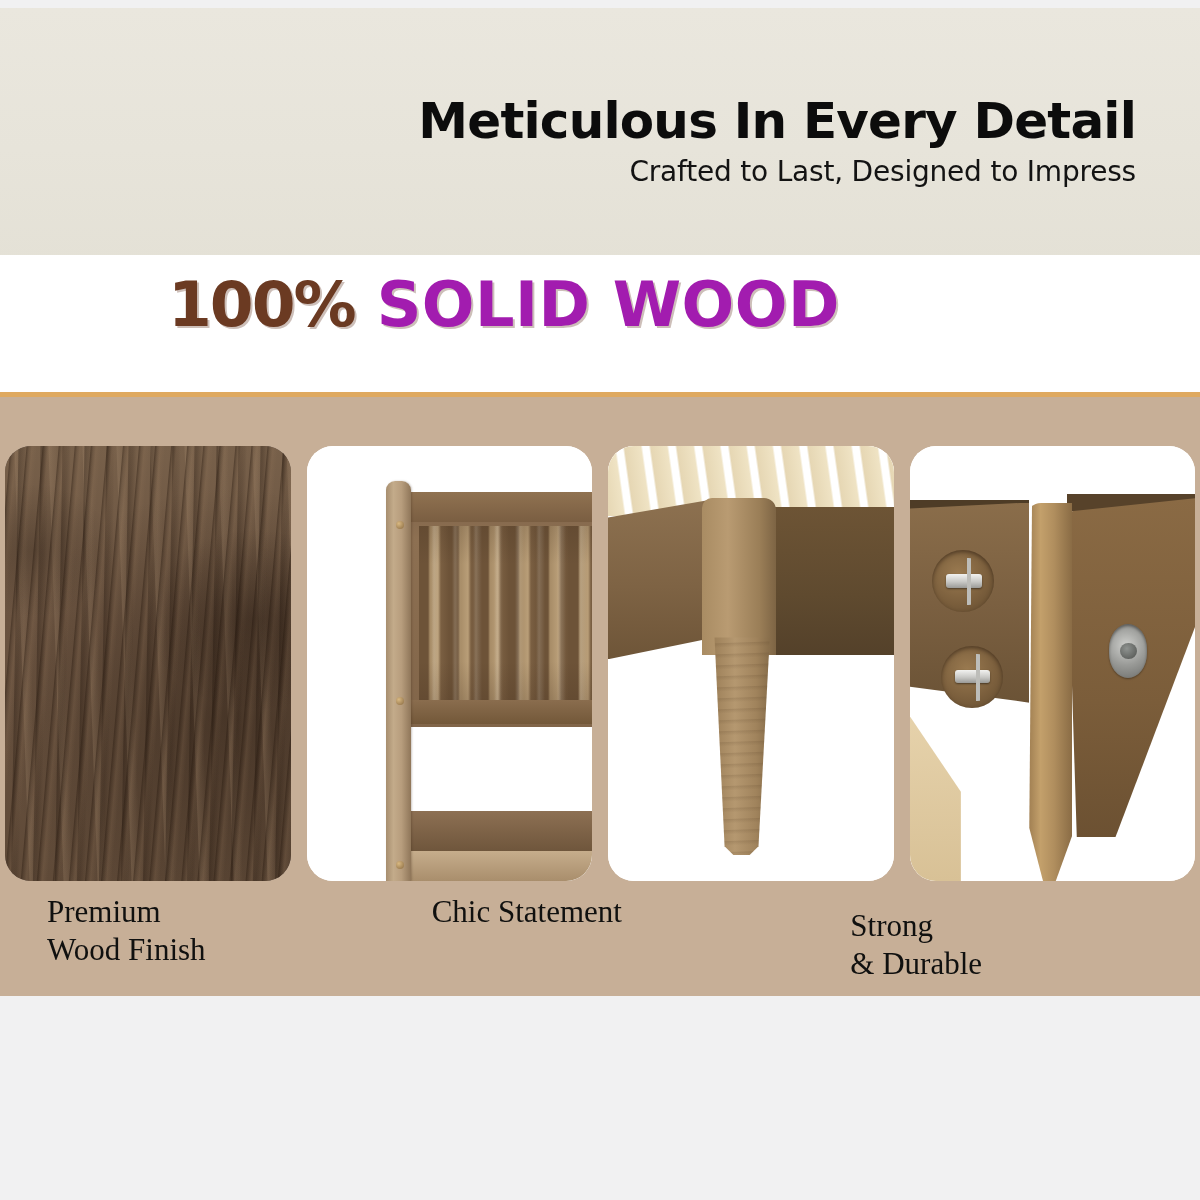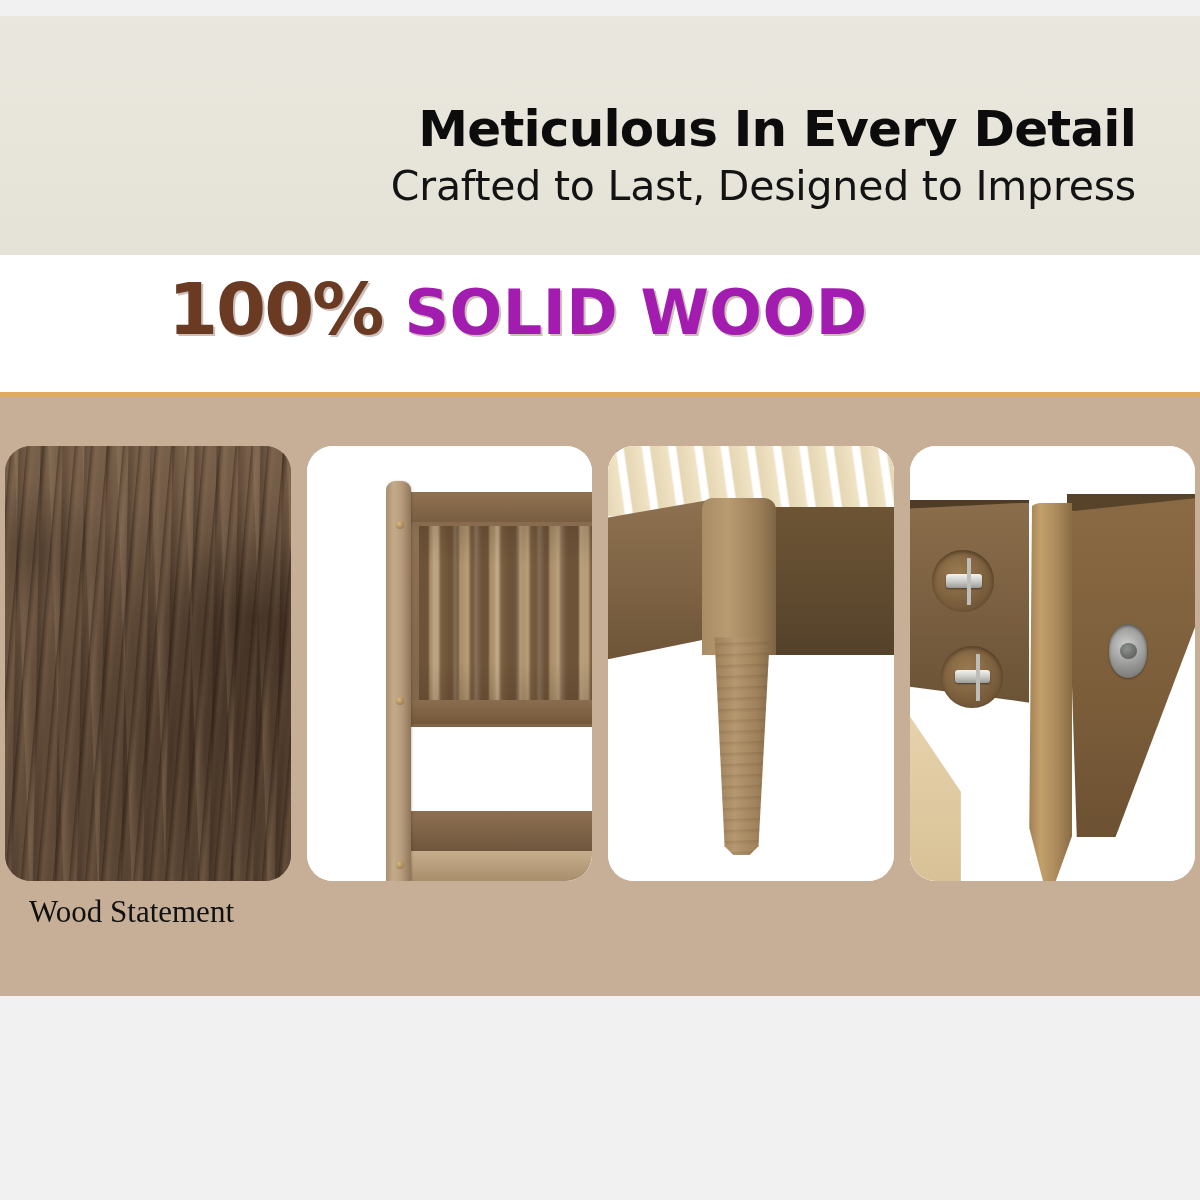--- a/index.html
+++ b/index.html
@@ -12,21 +12,21 @@
     width: 1200px;
     height: 1200px;
     overflow: hidden;
     background: #f1f1f2;
     font-family: "Liberation Sans", sans-serif;
   }
 
   
   .hero {
     position: absolute;
-    left: 0; top: 16px;
+    left: 0; top: 8px;
     width: 1200px; height: 255px;
     background: linear-gradient(180deg, #eae7de 0%, #e7e4da 55%, #e4e1d6 100%);
   }
   .hero-inner {
     position: absolute;
     right: 64px;
     top: 88px;
     text-align: right;
   }
   .hero-title {
@@ -35,21 +35,21 @@
     font-size: 50px;
     line-height: 1.02;
     color: #0c0c0c;
     letter-spacing: -0.8px;
     white-space: nowrap;
     margin: 0;
   }
   .hero-sub {
     font-family: "DejaVu Sans", sans-serif;
     font-weight: 400;
-    font-size: 41px;
+    font-size: 28px;
     line-height: 1.05;
     color: #131313;
     letter-spacing: -0.2px;
     white-space: nowrap;
     margin: 10px 0 0 0;
   }
 
   
   .badge-band {
     position: absolute;
@@ -61,21 +61,21 @@
     position: absolute;
     left: 168px;
     top: 18px;
     display: flex;
     align-items: baseline;
     white-space: nowrap;
   }
   .badge-100 {
     font-family: "DejaVu Sans", sans-serif;
     font-weight: 700;
-    font-size: 72px;
+    font-size: 63px;
     line-height: 1;
     color: #6b3a22;
     letter-spacing: -2px;
     text-shadow: 2px 2px 0 rgba(90,44,22,0.30);
   }
   .badge-solid {
     font-family: "DejaVu Sans", sans-serif;
     font-weight: 700;
     font-size: 62px;
     line-height: 1;
@@ -418,20 +418,24 @@
           <div class="as-post"></div>
           <div class="bolt" style="left:8%; top:24%;"></div>
           <div class="bolt" style="left:11%; top:46%;"></div>
           <div class="camlock" style="left:70%; top:41%;"></div>
         </div>
       </div>
 
     </div>
 
     <div class="captions">
-      <div class="caption c2">Wood Statement</div>
+      <div class="caption c1">Premium
+Wood Finish</div>
+      <div class="caption c2">Chic Statement</div>
+      <div class="caption c3">Strong
+&amp; Durable</div>
     </div>
 
   </div>
 
   <div class="bottom-fill"></div>
 
 </div>
 
 </body></html>

